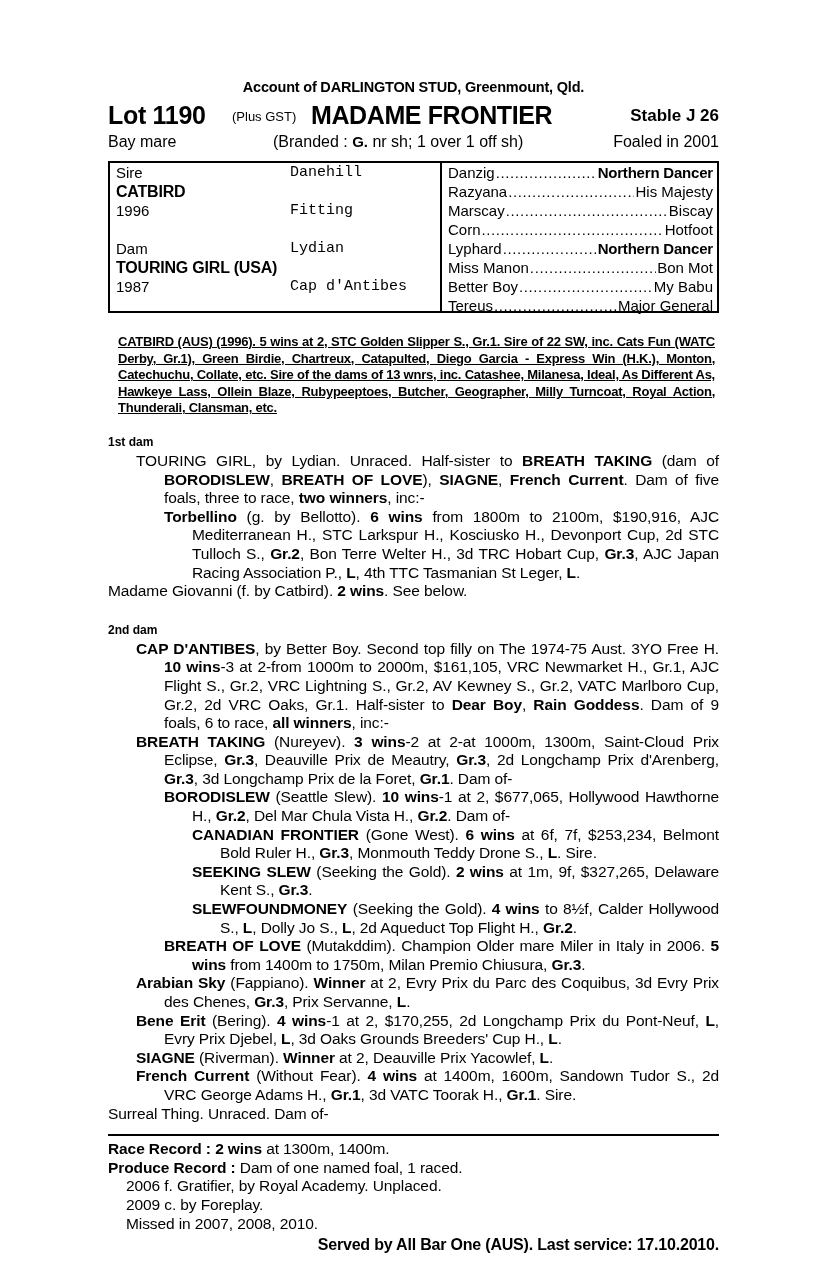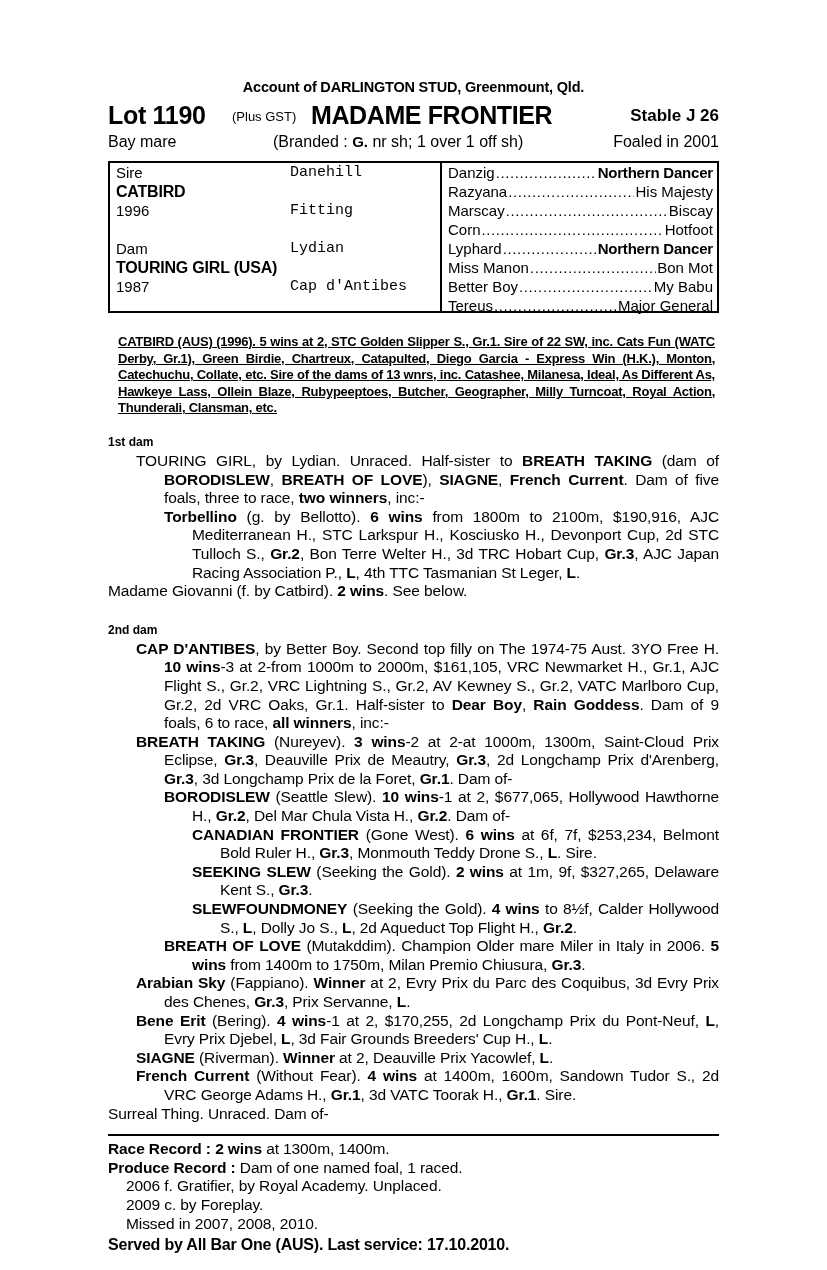--- a/index.html
+++ b/index.html
@@ -195,21 +195,21 @@
     margin: 11px 0 4px 0;
   }
 
   .record {
     font-size: 15.5px;
     line-height: 18.6px;
     letter-spacing: -0.1px;
   }
   .record .indent { padding-left: 18px; }
   .served {
-    text-align: left;
+    text-align: right;
     font-weight: bold;
     font-size: 16px;
     line-height: 20px;
     margin-top: 2px;
     letter-spacing: -0.2px;
   }
 </style>
 </head>
 <body>
 
@@ -310,21 +310,21 @@
     <div class="dam-head second">2nd dam</div>
     <div id="second-dam-body">
         <div class="blk ind1"><b>CAP D'ANTIBES</b><span>, by Better Boy. Second top filly on The 1974-75 Aust. 3YO Free H. </span><b>10 wins</b><span>-3 at 2-from 1000m to 2000m, $161,105, VRC Newmarket H., Gr.1, AJC Flight S., Gr.2, VRC Lightning S., Gr.2, AV Kewney S., Gr.2, VATC Marlboro Cup, Gr.2, 2d VRC Oaks, Gr.1. Half-sister to </span><b>Dear Boy</b><span>, </span><b>Rain Goddess</b><span>. Dam of 9 foals, 6 to race, </span><b>all winners</b><span>, inc:-</span></div>
         <div class="blk ind1"><b>BREATH TAKING</b><span> (Nureyev). </span><b>3 wins</b><span>-2 at 2-at 1000m, 1300m, Saint-Cloud Prix Eclipse, </span><b>Gr.3</b><span>, Deauville Prix de Meautry, </span><b>Gr.3</b><span>, 2d Longchamp Prix d'Arenberg, </span><b>Gr.3</b><span>, 3d Longchamp Prix de la Foret, </span><b>Gr.1</b><span>. Dam of-</span></div>
         <div class="blk ind2"><b>BORODISLEW</b><span> (Seattle Slew). </span><b>10 wins</b><span>-1 at 2, $677,065, Hollywood Hawthorne H., </span><b>Gr.2</b><span>, Del Mar Chula Vista H., </span><b>Gr.2</b><span>. Dam of-</span></div>
         <div class="blk ind3"><b>CANADIAN FRONTIER</b><span> (Gone West). </span><b>6 wins</b><span> at 6f, 7f, $253,234, Belmont Bold Ruler H., </span><b>Gr.3</b><span>, Monmouth Teddy Drone S., </span><b>L</b><span>. Sire.</span></div>
         <div class="blk ind3"><b>SEEKING SLEW</b><span> (Seeking the Gold). </span><b>2 wins</b><span> at 1m, 9f, $327,265, Delaware Kent S., </span><b>Gr.3</b><span>.</span></div>
         <div class="blk ind3"><b>SLEWFOUNDMONEY</b><span> (Seeking the Gold). </span><b>4 wins</b><span> to 8½f, Calder Hollywood S., </span><b>L</b><span>, Dolly Jo S., </span><b>L</b><span>, 2d Aqueduct Top Flight H., </span><b>Gr.2</b><span>.</span></div>
         <div class="blk ind2"><b>BREATH OF LOVE</b><span> (Mutakddim). Champion Older mare Miler in Italy in 2006. </span><b>5 wins</b><span> from 1400m to 1750m, Milan Premio Chiusura, </span><b>Gr.3</b><span>.</span></div>
         <div class="blk ind1"><b>Arabian Sky</b><span> (Fappiano). </span><b>Winner</b><span> at 2, Evry Prix du Parc des Coquibus, 3d Evry Prix des Chenes, </span><b>Gr.3</b><span>, Prix Servanne, </span><b>L</b><span>.</span></div>
-        <div class="blk ind1"><b>Bene Erit</b><span> (Bering). </span><b>4 wins</b><span>-1 at 2, $170,255, 2d Longchamp Prix du Pont-Neuf, </span><b>L</b><span>, Evry Prix Djebel, </span><b>L</b><span>, 3d Fair Grounds Breeders' Cup H., </span><b>L</b><span>.</span></div>
+        <div class="blk ind1"><b>Bene Erit</b><span> (Bering). </span><b>4 wins</b><span>-1 at 2, $170,255, 2d Longchamp Prix du Pont-Neuf, </span><b>L</b><span>, Evry Prix Djebel, </span><b>L</b><span>, 3d Oaks Grounds Breeders' Cup H., </span><b>L</b><span>.</span></div>
         <div class="blk ind1"><b>SIAGNE</b><span> (Riverman). </span><b>Winner</b><span> at 2, Deauville Prix Yacowlef, </span><b>L</b><span>.</span></div>
         <div class="blk ind1"><b>French Current</b><span> (Without Fear). </span><b>4 wins</b><span> at 1400m, 1600m, Sandown Tudor S., 2d VRC George Adams H., </span><b>Gr.1</b><span>, 3d VATC Toorak H., </span><b>Gr.1</b><span>. Sire.</span></div>
         <div class="blk ind0"><span>Surreal Thing. Unraced. Dam of-</span></div>
       </div>
 
     <hr class="rule">
 
     <div class="record">
       <div><b>Race Record : 2 wins</b><span> at 1300m, 1400m.</span></div>
       <div><b>Produce Record :</b><span> Dam of one named foal, 1 raced.</span></div>

